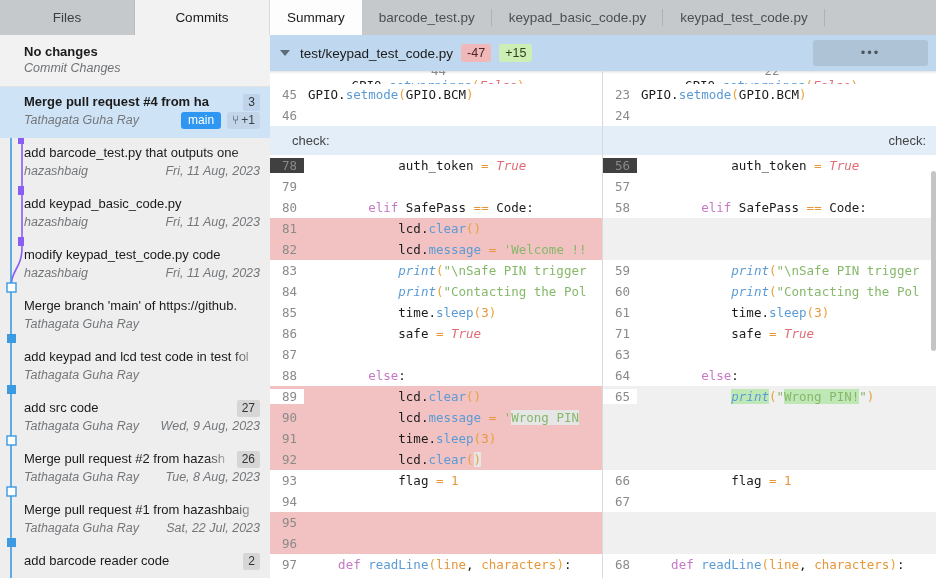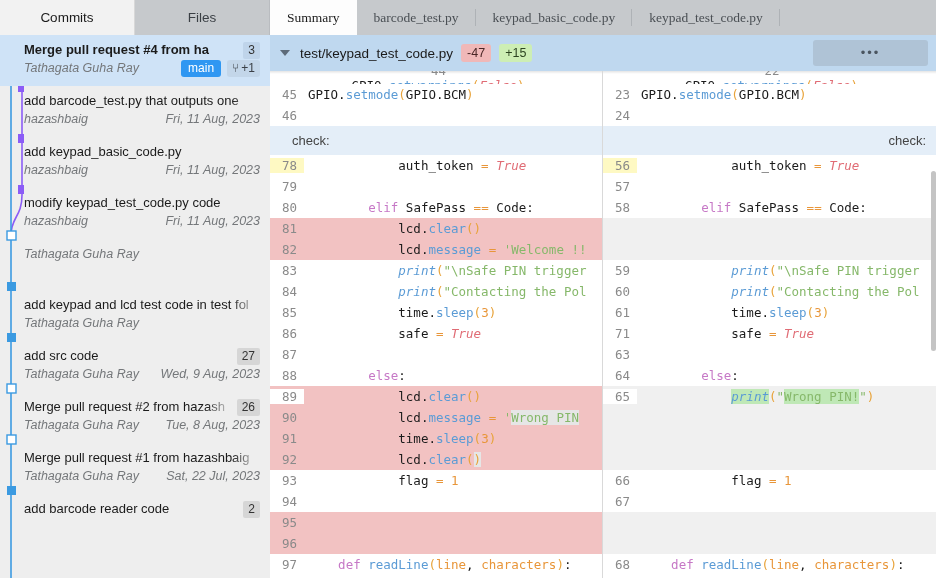--- a/index.html
+++ b/index.html
@@ -74,21 +74,21 @@
 
   
   .rail{position:absolute;left:0;top:0;width:24px;height:100%;pointer-events:none;}
   .rail svg{display:block;}
 
   
   .main{flex:1;height:578px;display:flex;flex-direction:column;overflow:hidden;background:#fff;}
   .tabbar{display:flex;height:35px;min-height:35px;background:#c6c9cc;align-items:stretch;}
   .ftab{
     display:flex;align-items:center;padding:8px 17px;font-size:13.5px;color:#4a4f54;
-    position:relative;white-space:nowrap;cursor:default;font-family:Liberation Serif, serif;
+    position:relative;white-space:nowrap;cursor:default;
   }
   .ftab:not(.active)::after{
     content:"";position:absolute;right:0;top:9px;bottom:9px;width:1px;background:#aeb2b6;
   }
   .ftab.active{background:#fdfdfd;color:#1b1b1b;}
   .ftab.active::after{display:none;}
 
   .filehead{
     height:30px;min-height:36px;background:#bfd8ef;
     display:flex;align-items:center;padding:0 8px 0 10px;gap:8px;
@@ -118,21 +118,21 @@
   }
   .gut{
     width:34px;min-width:34px;text-align:right;padding-right:7px;box-sizing:border-box;
     color:#8a8a8a;font-size:12.5px;user-select:none;
   }
   .code{flex:1;overflow:hidden;padding-left:4px;box-sizing:border-box;}
   .ln-del{background:#f2c2c2;}
   .ln-del .gut{background:#f2c2c2;}
   .ln-ph{background:#f0f0f0;}
   .ln-ph .gut{background:#ffffff;}
-  .ln-cur .gut{background:#fef9c3;}
+  .ln-cur .gut{background:#404040;}
   .ln-partial{opacity:1;flex-direction:column;}
   .hunk{
     background:#e4eef8;height:29px;display:flex;align-items:center;
     font-family:"Liberation Sans",sans-serif;font-size:13px;color:#444;
     padding-left:22px;box-sizing:border-box;
   }
   .hunk.right{padding-left:0;padding-right:10px;justify-content:flex-end;}
 
   
   .kw{color:#c678c6;margin-top:18px;}
@@ -156,24 +156,28 @@
     background:linear-gradient(to bottom, rgba(0,0,0,.10), rgba(0,0,0,0));}
 </style>
 </head>
 <body>
 
 <div class="app">
 
   <div class="sidebar">
 
     <div class="sidebar-tabs">
+      <div class="stab">Files</div>
       <div class="stab active">Commits</div>
-      <div class="stab">Files</div>
     </div>
 
+    <div class="nochanges">
+      <div class="t1">No changes</div>
+      <div class="t2">Commit Changes</div>
+    </div>
 
     <div class="commit-list" id="commit-list">
       <div class="rail">
         <svg width="24" height="550" viewBox="0 0 24 550">
           <line x1="11" y1="-46" x2="11" y2="8" stroke="#3b9ae1" stroke-width="1.6" stroke-dasharray="3,3"></line>
           <path d="M11 8 C11 30, 22 30, 22 52" stroke="#8b5cf6" stroke-width="1.6" fill="none"></path>
           <line x1="22" y1="52" x2="22" y2="160" stroke="#8b5cf6" stroke-width="1.6"></line>
           <path d="M22 160 C22 182, 11 182, 11 200" stroke="#8b5cf6" stroke-width="1.6" fill="none"></path>
           <line x1="11" y1="8" x2="11" y2="550" stroke="#3b9ae1" stroke-width="1.6"></line>
           <rect x="7" y="4" width="9" height="9" fill="#3b9ae1"></rect>
@@ -227,20 +231,23 @@
         <div class="commit">
           <div class="row1">
             <div class="msg">modify keypad_test_code.py code</div>
           </div>
           <div class="row2">
             <span class="author">hazashbaig</span>
             <span class="date">Fri, 11 Aug, 2023</span>
           </div>
         </div>
         <div class="commit">
+          <div class="row1">
+            <div class="msg">Merge branch 'main' of https://github.</div>
+          </div>
           <div class="row2">
             <span class="author">Tathagata Guha Ray</span>
           </div>
         </div>
         <div class="commit">
           <div class="row1">
             <div class="msg">add keypad and lcd test code in test fol</div>
           </div>
           <div class="row2">
             <span class="author">Tathagata Guha Ray</span>

